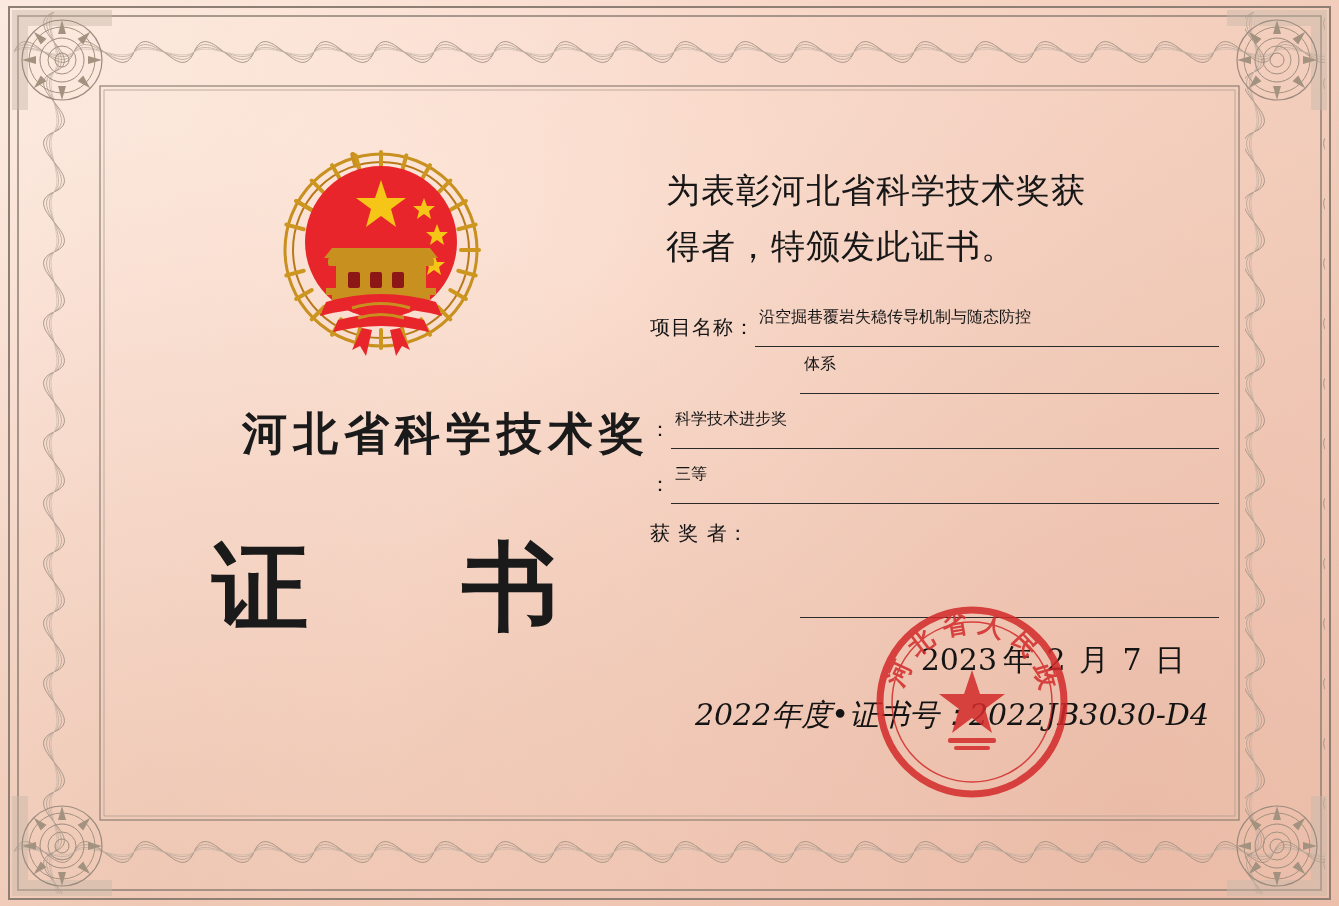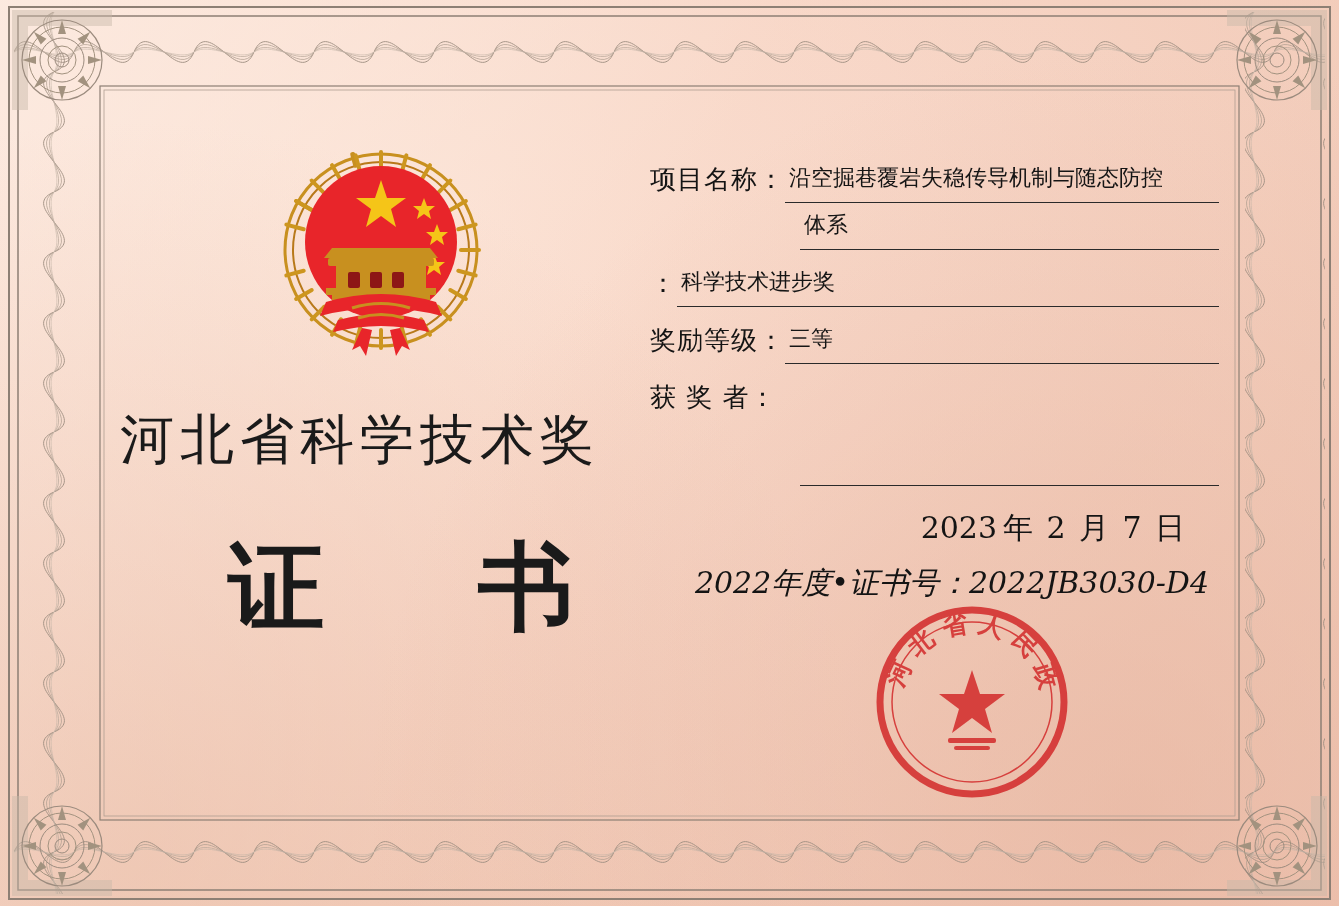--- a/index.html
+++ b/index.html
@@ -91,31 +91,31 @@
     width: 230px;
     height: 230px;
   }
 
   
   .award-title {
     position: absolute;
     left: 0;
     top: 300px;
     width: 530px;
-    text-align: left;
+    text-align: right;
     font-family: "DejaVu Sans", "Liberation Sans", sans-serif;
-    font-weight: normal;
-    font-size: 54px;
+    font-weight: bold;
+    font-size: 45px;
     letter-spacing: 6px;
     color: #1a1a1a;
     white-space: nowrap;
   }
   .cert-word {
     position: absolute;
-    left: 16px;
+    left: 0;
     top: 420px;
     width: 530px;
     text-align: center;
     font-family: "DejaVu Sans", "Liberation Sans", sans-serif;
     font-weight: bold;
     font-size: 96px;
     letter-spacing: 60px;
     text-indent: 60px;
     color: #1a1a1a;
     white-space: nowrap;
@@ -133,31 +133,31 @@
   }
   .preamble .l2 { display: block; }
 
   .field-row {
     display: flex;
     align-items: flex-end;
     margin-bottom: 6px;
   }
   .field-label {
     font-family: "DejaVu Serif", "Liberation Serif", serif;
-    font-size: 26px;
+    font-size: 20px;
     color: #141414;
     white-space: nowrap;
     flex: 0 0 auto;
     padding-bottom: 6px;
     letter-spacing: 1px;
   }
   .field-value {
     flex: 1 1 auto;
-    font-family: Liberation Sans, sans-serif;
-    font-size: 22px;
+    font-family: Liberation Mono, monospace;
+    font-size: 16px;
     color: #151515;
     border-bottom: 1.6px solid #2a2a2a;
     padding: 0 2px 8px 4px;
     line-height: 1.25;
     min-height: 30px;
     white-space: nowrap;
     overflow: hidden;
   }
   .field-value.cont {
     margin-left: 0;
@@ -444,38 +444,41 @@
         </svg>
       </div>
 
       <div class="award-title">河北省科学技术奖</div>
 
       <div class="cert-word">证 书</div>
     </div>
 
     <div class="right-pane">
 
+      <div class="preamble">
+        <span class="l1">为表彰河北省科学技术奖获</span>
+        <span class="l2">得者，特颁发此证书。</span>
+      </div>
 
       <div class="field-row">
         <span class="field-label">项目名称</span>
         <span class="field-label colon">：</span>
         <span class="field-value">沿空掘巷覆岩失稳传导机制与随态防控</span>
       </div>
       <div class="field-row continuation">
         <span class="spacer-label" style="width:150px"></span>
         <span class="field-value cont">体系</span>
       </div>
 
       <div class="field-row spaced">
         <span class="field-label colon">：</span>
         <span class="field-value">科学技术进步奖</span>
       </div>
 
       <div class="field-row spaced">
-        <span class="field-label">奖励等级</span>
         <span class="field-label colon">：</span>
         <span class="field-value">三等</span>
       </div>
 
       <div class="field-row spaced">
         <span class="field-label">获 奖 者</span>
         <span class="field-label colon">：</span>
       </div>
 
       <div class="blank-row"></div>

